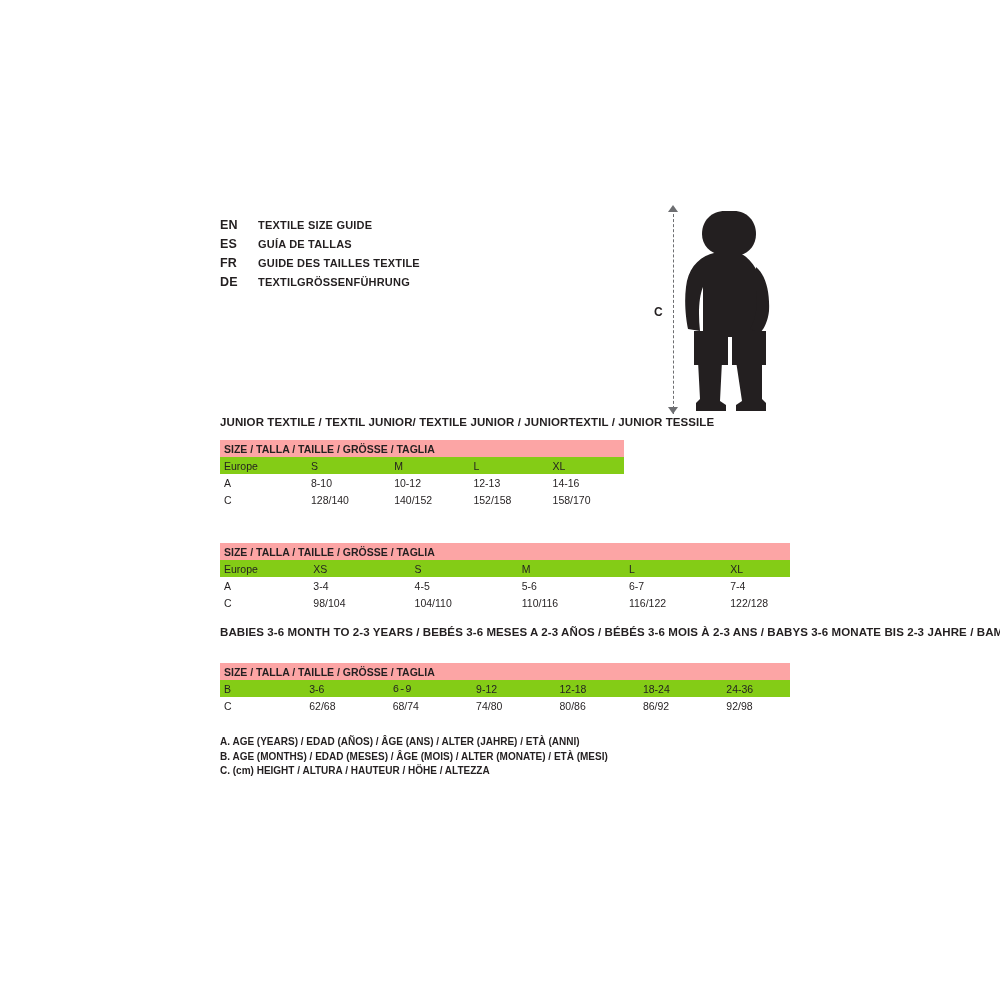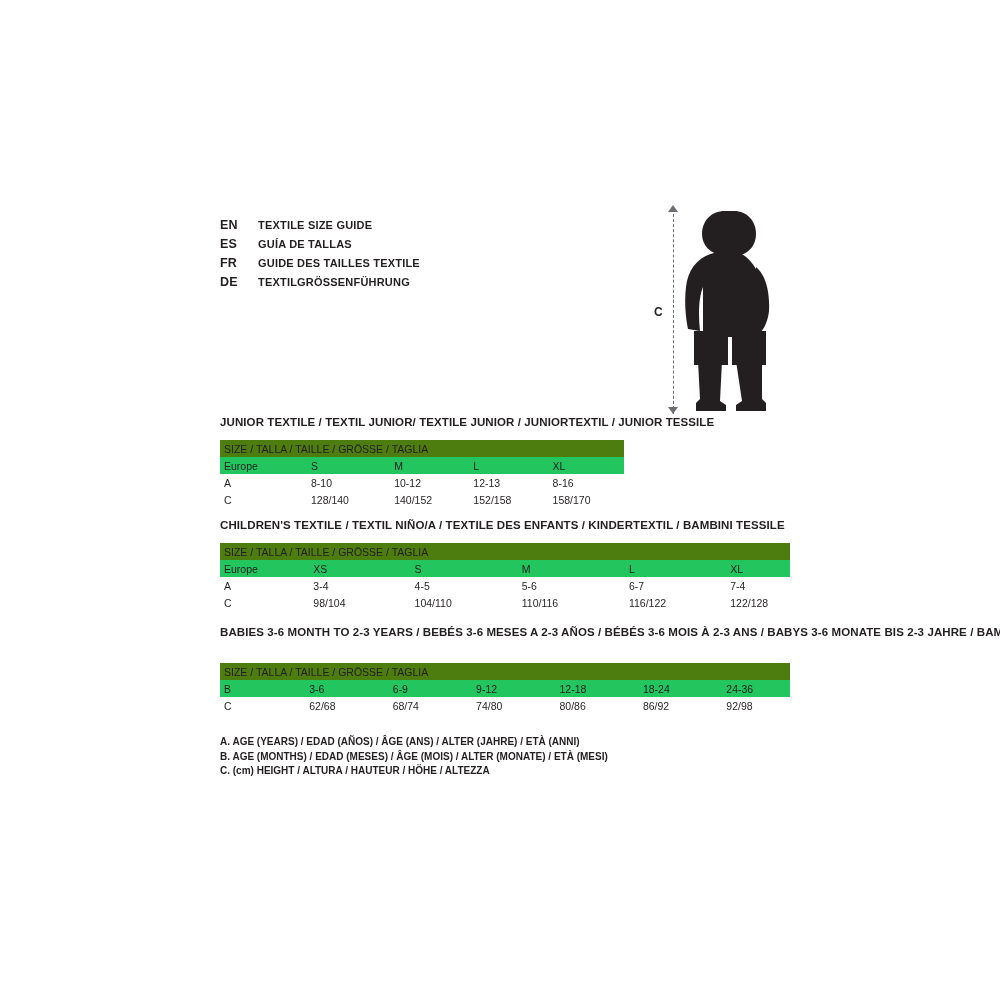--- a/index.html
+++ b/index.html
@@ -115,27 +115,27 @@
     color: #231f20;
   }
   .tbl td {
     padding: 0;
     height: 17px;
     vertical-align: middle;
     font-size: 10.5px;
     white-space: nowrap;
   }
   .hdr-row td {
-    background: #4d7c0f;
-    font-weight: normal;
+    background: #fca5a5;
+    font-weight: bold;
     font-size: 10.5px;
     height: 17px;
   }
   .row-shade td {
-    background: #22c55e;
+    background: #84cc16;
   }
   .row-plain td {
     background: #ffffff;
   }
   .cell-pad {
     padding-left: 4px !important;
   }
 
   
   .notes {
@@ -208,33 +208,32 @@
       <td style="width:84px;">S</td>
       <td style="width:80px;">M</td>
       <td style="width:80px;">L</td>
       <td style="width:72px;">XL</td>
     </tr>
     <tr class="row-plain">
       <td class="cell-pad">A</td>
       <td>8-10</td>
       <td>10-12</td>
       <td>12-13</td>
-      <td>8-16</td>
+      <td>14-16</td>
     </tr>
     <tr class="row-plain">
       <td class="cell-pad">C</td>
       <td>128/140</td>
       <td>140/152</td>
       <td>152/158</td>
       <td>158/170</td>
     </tr>
   </tbody>
     </table>
 
-  <div class="section-title" style="left:220px; top:518px;">CHILDREN'S TEXTILE / TEXTIL NIÑO/A / TEXTILE DES ENFANTS / KINDERTEXTIL / BAMBINI TESSILE</div>
 
   <table class="tbl" style="left:220px; top:543px; width:570px;">
     <tbody>
         <tr class="hdr-row">
       <td class="cell-pad" colspan="6">SIZE / TALLA / TAILLE / GRÖSSE / TAGLIA</td>
     </tr>
     <tr class="row-shade">
       <td class="cell-pad" style="width:90px;">Europe</td>
       <td style="width:102px;">XS</td>
       <td style="width:108px;">S</td>
@@ -264,21 +263,21 @@
   <div class="section-title" style="left:220px; top:625px; line-height:15px;">BABIES 3-6 MONTH TO 2-3 YEARS / BEBÉS 3-6 MESES A 2-3 AÑOS / BÉBÉS 3-6 MOIS À 2-3 ANS / BABYS 3-6 MONATE BIS 2-3 JAHRE / BAMBINI 3-6 MESI A 2-3 ANNI</div>
 
   <table class="tbl" style="left:220px; top:663px; width:570px;">
     <tbody>
         <tr class="hdr-row">
       <td class="cell-pad" colspan="7">SIZE / TALLA / TAILLE / GRÖSSE / TAGLIA</td>
     </tr>
     <tr class="row-shade">
       <td class="cell-pad" style="width:86px;">B</td>
       <td style="width:84px;">3-6</td>
-      <td style="width:84px;">6-9</td>
+      <td style="width:84px;font-family:Liberation Mono, monospace;">6-9</td>
       <td style="width:84px;">9-12</td>
       <td style="width:84px;">12-18</td>
       <td style="width:84px;margin-top:39px;">18-24</td>
       <td style="width:64px;">24-36</td>
     </tr>
     <tr class="row-plain">
       <td class="cell-pad">C</td>
       <td>62/68</td>
       <td>68/74</td>
       <td>74/80</td>

